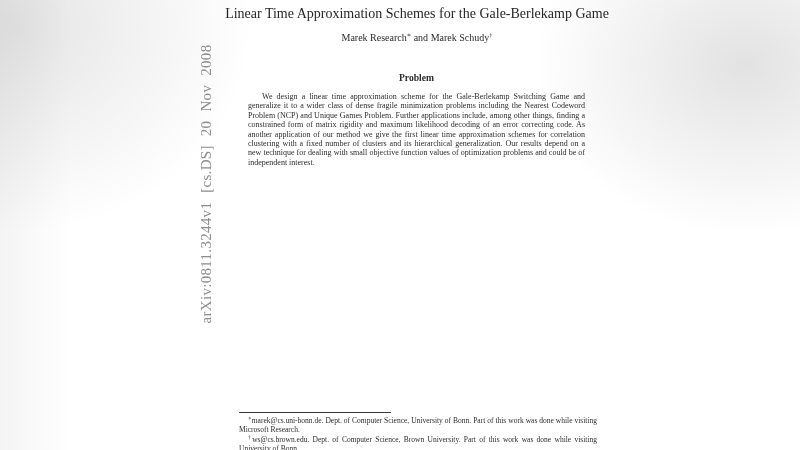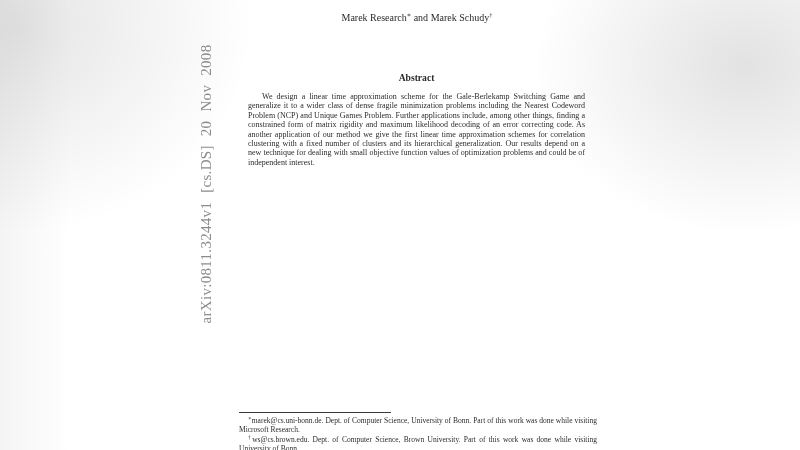--- a/index.html
+++ b/index.html
@@ -97,27 +97,28 @@
   }
 </style>
 </head>
 <body>
 
 <div class="canvas">
 
   <div class="watermark">arXiv:0811.3244v1 [cs.DS] 20 Nov 2008</div>
 
   <div class="title-block">
+    <div class="title-line">Linear Time Approximation Schemes for the Gale-Berlekamp Game</div>
     <div class="authors">
       <span>Marek Research</span><sup>∗</sup><span> and </span><span>Marek Schudy</span><sup>†</sup>
     </div>
   </div>
 
   <div class="abstract-block">
-    <div class="abstract-heading">Abstract</div>
+    <div class="abstract-heading">Problem</div>
     <div class="abstract-text">We design a linear time approximation scheme for the Gale-Berlekamp Switching Game and generalize it to a wider class of dense fragile minimization problems including the Nearest Codeword Problem (NCP) and Unique Games Problem. Further applications include, among other things, finding a constrained form of matrix rigidity and maximum likelihood decoding of an error correcting code. As another application of our method we give the first linear time approximation schemes for correlation clustering with a fixed number of clusters and its hierarchical generalization. Our results depend on a new technique for dealing with small objective function values of optimization problems and could be of independent interest.</div>
   </div>
 
   <div class="footnote-block">
     <div class="footnote-rule"></div>
     <div class="footnote">
       <sup>∗</sup><span>marek@cs.uni-bonn.de.  Dept.  of Computer Science, University of Bonn.  Part of this work was done while visiting Microsoft Research.</span>
     </div>
     <div class="footnote">
       <sup>†</sup><span>ws@cs.brown.edu.  Dept.  of Computer Science, Brown University.  Part of this work was done while visiting University of Bonn.</span>

